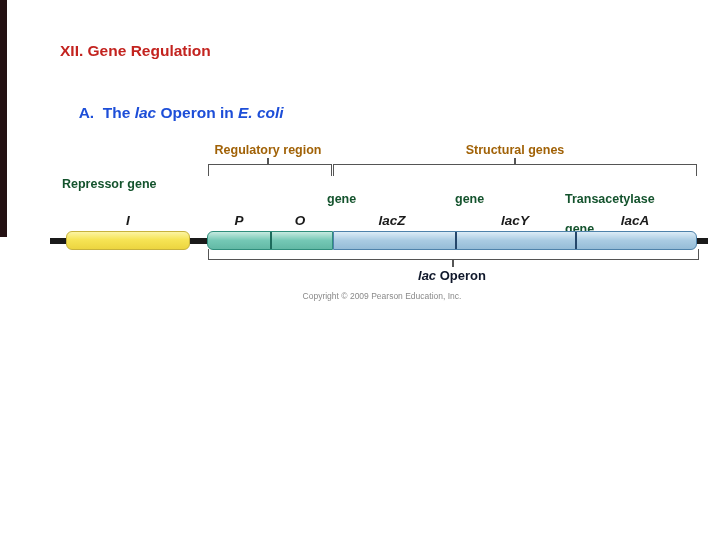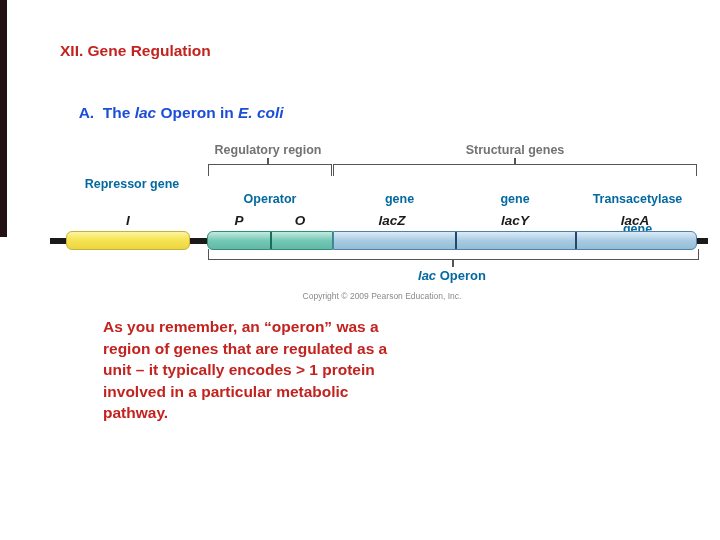--- a/index.html
+++ b/index.html
@@ -6,23 +6,23 @@
   .slide{position:relative;width:720px;height:528px;background:#ffffff;overflow:hidden;
          font-family:"Liberation Sans",sans-serif;}
   .accent-bar{position:absolute;left:0;top:0;width:7px;height:237px;background:#241113;}
   .title{position:absolute;left:60px;top:41px;font-weight:bold;font-size:15.5px;line-height:20px;
          color:#c3231f;white-space:pre;}
   .subtitle{position:absolute;left:62px;top:83px;font-weight:bold;font-size:15.5px;line-height:20px;
          color:#1d4ed8;white-space:pre;}
   .subtitle .it{font-style:italic;}
 
   
-  .dlabel{position:absolute;font-weight:bold;font-size:12.5px;line-height:15px;color:#0369a1;
-          text-align:center;white-space:pre-line;}
-  .group-label{position:absolute;font-weight:bold;font-size:12.5px;color:#737373;text-align:center;}
+  .dlabel{position:absolute;font-weight:bold;font-size:12.5px;line-height:15px;color:#14532d;
+          text-align:left;white-space:pre-line;}
+  .group-label{position:absolute;font-weight:bold;font-size:12.5px;color:#a16207;text-align:center;}
   .bgal-l1::first-letter{font-style:italic;}
 
   
   .tick{position:absolute;width:1.5px;background:#555;}
   .bracket-down{position:absolute;height:11px;border-top:1.5px solid #555;
                 border-left:1.5px solid #555;border-right:1.5px solid #555;}
   .bracket-up{position:absolute;height:10px;border-bottom:1.5px solid #555;
               border-left:1.5px solid #555;border-right:1.5px solid #555;}
 
   
@@ -36,21 +36,21 @@
       background:linear-gradient(180deg,#fcf4a3 0%,#f6e455 45%,#ecd540 100%);}
   .seg-teal{left:207px;width:126px;border:1px solid #2f8e7c;border-radius:6px 0 0 6px;
       background:linear-gradient(180deg,#c6eae0 0%,#74c8b5 50%,#62b9a5 100%);}
   .seg-blue{left:333px;width:364px;border:1px solid #4e82aa;border-radius:0 6px 6px 0;
       background:linear-gradient(180deg,#dcecf7 0%,#a9cbe2 50%,#95bcd7 100%);}
   .divider{position:absolute;top:0;width:2px;height:100%;}
   .divider.teal{background:#1d6b5c;}
   .divider.blue{background:#24466b;}
 
   .operon-label{position:absolute;left:377px;top:268px;width:150px;text-align:center;
-        font-weight:bold;font-size:13px;color:#0369a1;}
+        font-weight:bold;font-size:13px;color:#0f172a;}
   .operon-label .it{font-style:italic;}
   .copyright{position:absolute;left:272px;top:291px;width:220px;text-align:center;
         font-size:8.5px;color:#8a8a8a;}
 
   .paragraph{position:absolute;left:103px;top:316px;font-weight:bold;font-size:15.5px;
         line-height:21.5px;color:#c3231f;}
   .para-line{white-space:nowrap;}
 </style>
 </head>
 <body>
@@ -71,21 +71,20 @@
     <div class="group-label" style="left:435px;top:143px;width:160px;">Structural genes</div>
 
     <div class="tick" style="left:267px;top:158px;height:7px;"></div>
     <div class="tick" style="left:514px;top:158px;height:7px;"></div>
 
     <div class="bracket-down" style="left:208px;top:164px;width:122px;"></div>
     <div class="bracket-down" style="left:333px;top:164px;width:362px;"></div>
 
     <div class="dlabel" style="left:62px;top:177px;width:140px;">Repressor gene</div>
     <div class="dlabel" style="left:210px;top:177px;width:120px;">
-      <div>Operator</div>
     </div>
     <div class="dlabel" style="left:327px;top:177px;width:145px;">
       <div>gene</div>
     </div>
     <div class="dlabel" style="left:455px;top:177px;width:120px;">
       <div>gene</div>
     </div>
     <div class="dlabel" style="left:565px;top:177px;width:145px;">
       <div>Transacetylase</div>
       <div>gene</div>
@@ -110,21 +109,14 @@
 
     <div class="bracket-up" style="left:208px;top:249px;width:489px;"></div>
     <div class="tick" style="left:452px;top:259px;height:8px;"></div>
     <div class="operon-label">
       <span class="it">lac</span><span> Operon</span>
     </div>
 
     <div class="copyright">Copyright © 2009 Pearson Education, Inc.</div>
   </div>
 
-  <div class="paragraph">
-    <div class="para-line">As you remember, an “operon” was a</div>
-    <div class="para-line">region of genes that are regulated as a</div>
-    <div class="para-line">unit – it typically encodes &gt; 1 protein</div>
-    <div class="para-line">involved in a particular metabolic</div>
-    <div class="para-line">pathway.</div>
-  </div>
 
 </div>
 
 </body></html>

